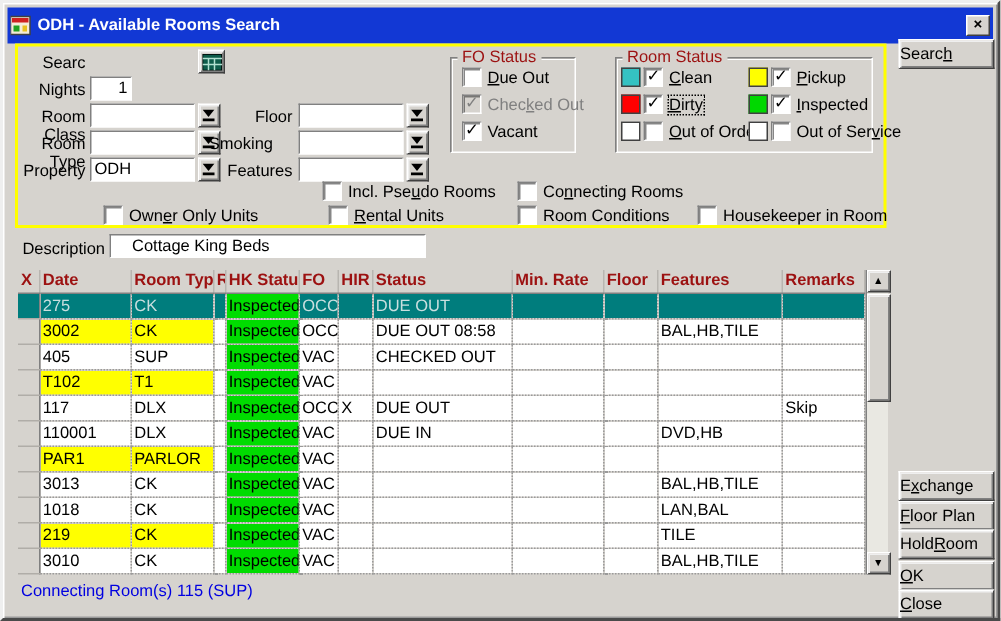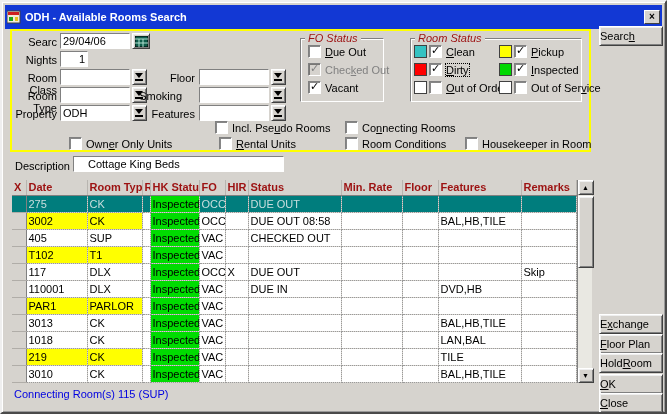--- a/index.html
+++ b/index.html
@@ -24,21 +24,21 @@
   .flabel { position:absolute; text-align:right; color:#000; }
   .txt { position:absolute; height:16px; border:1px solid; border-color:#808080 #fff #fff #808080;
     background:#fff; font-family:inherit; font-size:11px; padding:0 2px; }
   .btn3 { background:#d6d3ce; border:1px solid; border-color:#fff #404040 #404040 #fff;
     box-shadow: inset 1px 1px 0 #efefef, inset -1px -1px 0 #808080; cursor:default; }
   .lovbtn { position:absolute; width:15px; height:16px; display:flex; align-items:center; justify-content:center; }
   .calbtn { position:absolute; width:18px; height:16px; display:flex; align-items:center; justify-content:center; }
   
   .grp { position:absolute; border:1px solid; border-color:#808080 #fff #fff #808080;
     box-shadow:1px 1px 0 #fff inset; }
-  .grp-title { position:absolute; background:#d6d3ce; color:#9c1111; padding:0 3px;font-style:italic; }
+  .grp-title { position:absolute; background:#d6d3ce; color:#9c1111; padding:0 3px; }
   
   .cb { position:absolute; display:flex; align-items:center; white-space:nowrap; }
   .cb .box { width:13px; height:13px; background:#fff; border:1px solid;
     border-color:#808080 #fff #fff #808080; box-shadow: inset 1px 1px 0 #404040a0;
     margin-right:4px; position:relative; flex:0 0 auto; }
   .cb.checked .box::after { content:"✓"; position:absolute; left:1px; top:-2px;
     font-size:11px; font-weight:bold; color:#000; }
   .cb.disabled .box { background:#d6d3ce; }
   .cb.disabled .box::after { color:#808080; }
   .cb.disabled .lbl { color:#808080; }
@@ -83,21 +83,20 @@
       <rect x="2" y="7" width="4" height="4" fill="#20a020"></rect>
       <rect x="8" y="7" width="3" height="4" fill="#e8c020"></rect>
     </svg>
     <span class="title-text">ODH - Available Rooms Search</span>
     <span class="close-btn">×</span>
   </div>
 
   <div class="panel"></div>
 
   <span class="flabel" style="left:10px;top:34px;width:45px">Searc</span>
-  <input class="txt" style="left: 58px; top: 31px; width: 70px;" value="29/04/06">
   <span class="btn3 calbtn" style="left:130px;top:31px">
       <svg width="13" height="11">
         <rect x="0" y="0" width="13" height="11" fill="#0d5c4a" stroke="#000"></rect>
         <line x1="0" y1="3" x2="13" y2="3" stroke="#b0e0d0"></line>
         <line x1="4" y1="3" x2="4" y2="11" stroke="#b0e0d0"></line>
         <line x1="8" y1="3" x2="8" y2="11" stroke="#b0e0d0"></line>
         <line x1="0" y1="7" x2="13" y2="7" stroke="#b0e0d0"></line>
       </svg>
     </span>
 

